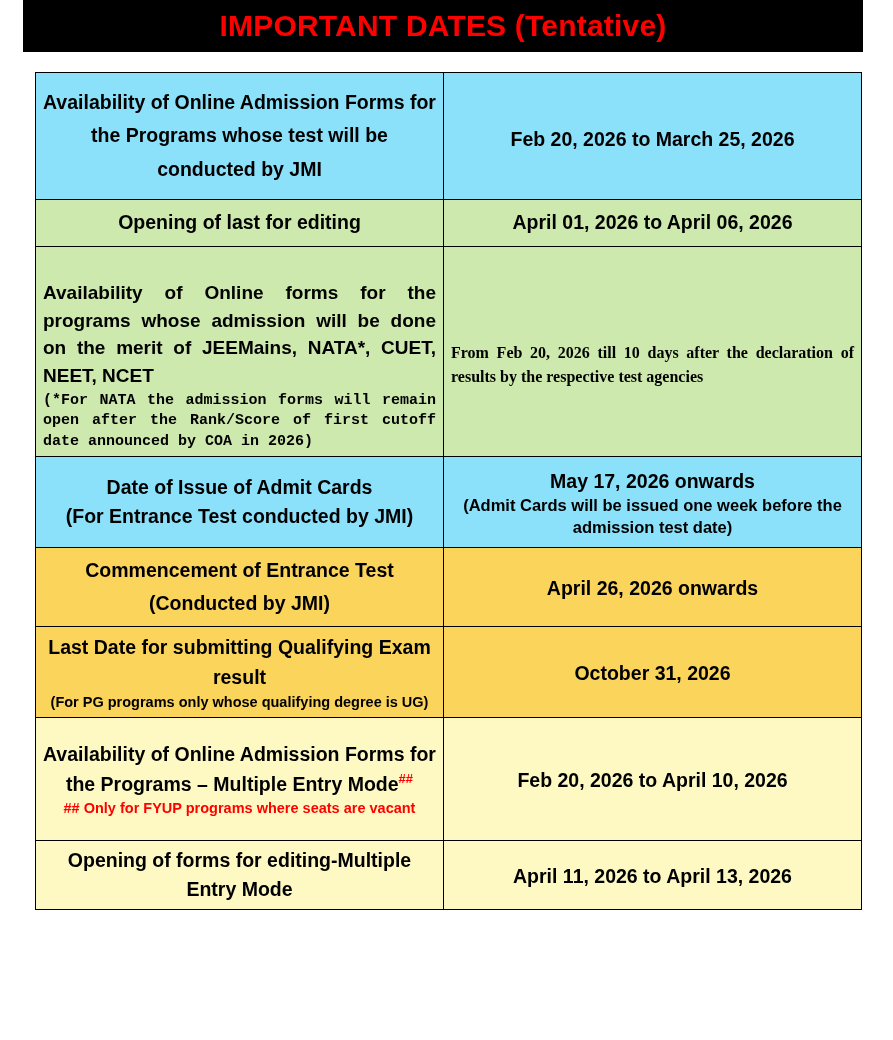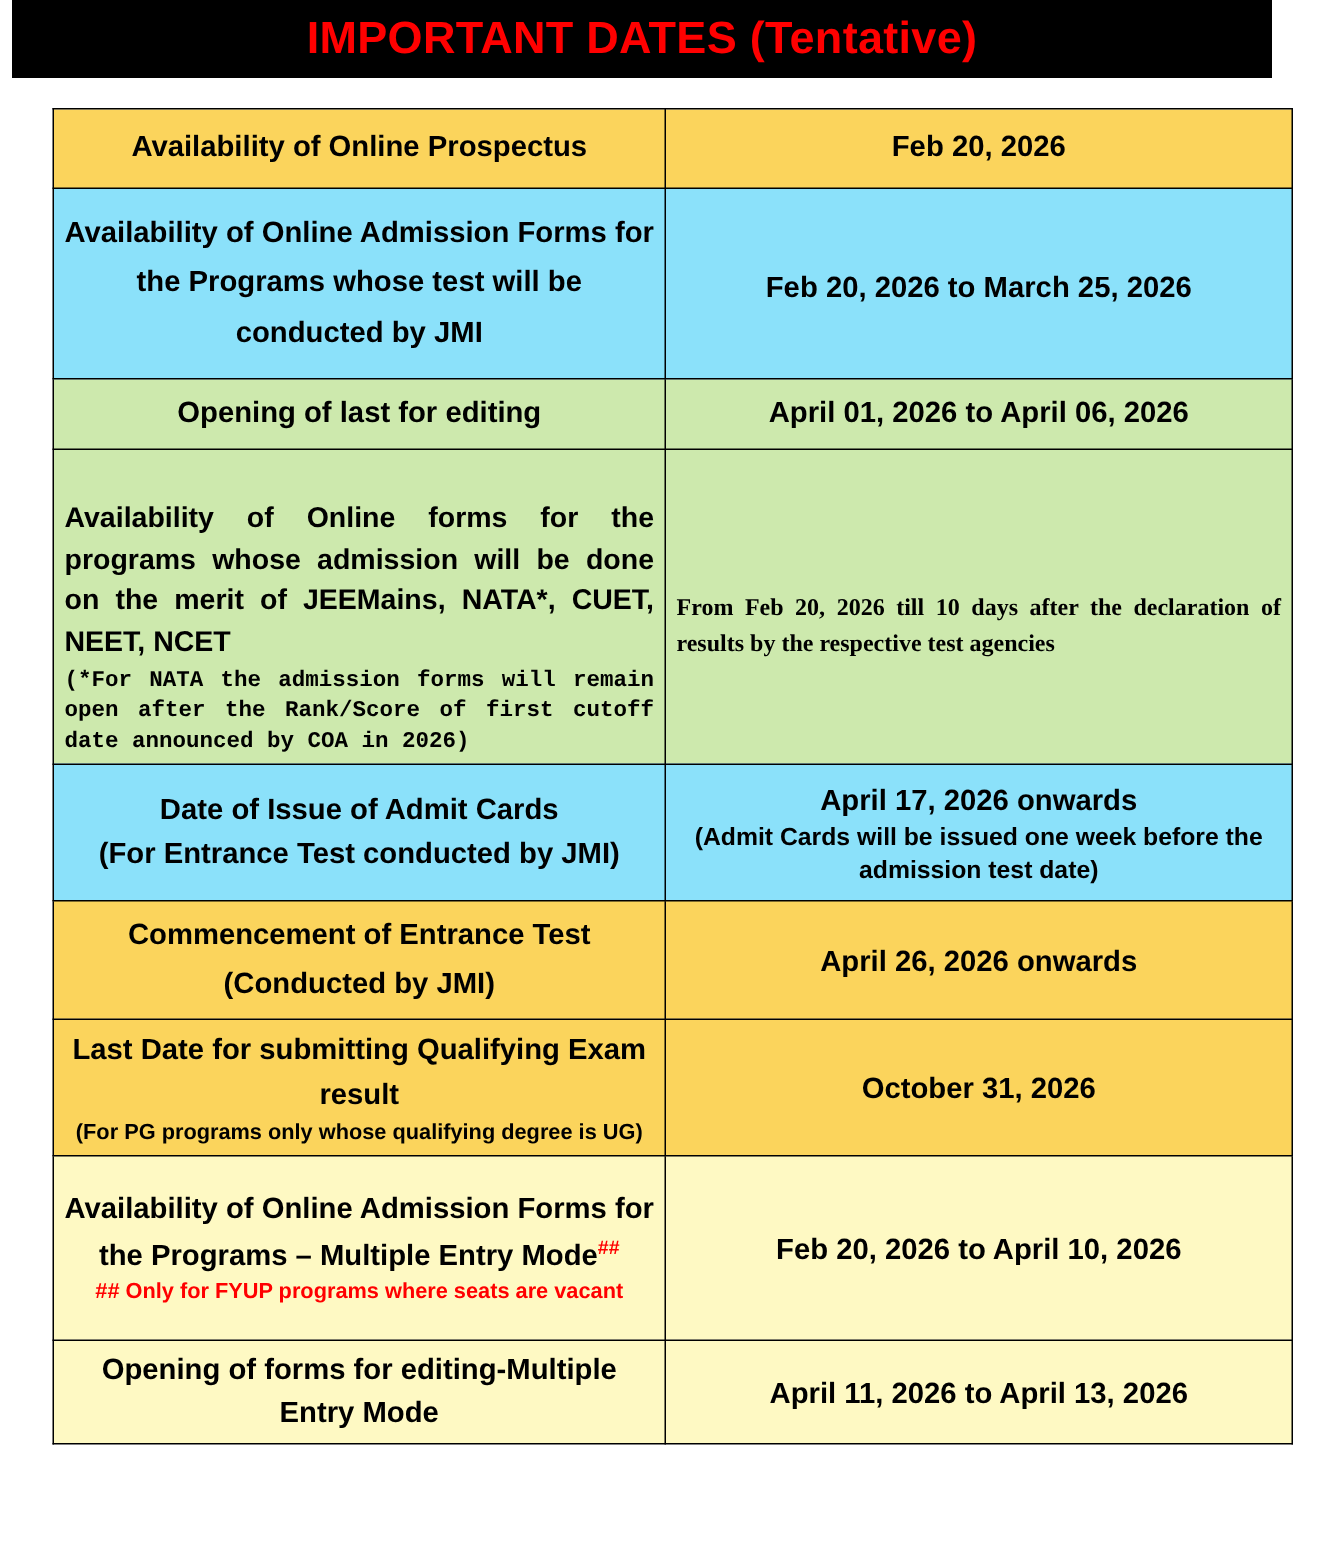--- a/index.html
+++ b/index.html
@@ -11,21 +11,21 @@
     width: 893px;
     height: 1040px;
     font-family: "Liberation Sans", sans-serif;
     color: #000000;
     overflow: hidden;
   }
 
   
   .title-bar {
     position: absolute;
-    left: 8px;
+    left: 23px;
     top: 0px;
     width: 840px;
     height: 52px;
     background: #000000;
     display: flex;
     align-items: center;
     justify-content: center;
   }
   .title-text {
     color: #FF0000;
@@ -107,28 +107,20 @@
   <span class="title-text">IMPORTANT DATES (Tentative)</span>
 </div>
 
 <table class="dates-table">
   <colgroup>
     <col class="col-label">
     <col class="col-value">
   </colgroup>
   <tbody>
 
-    <tr>
-      <td class="bg-yellow" style="height:44px">
-        <div class="cell-main">Availability of Online Prospectus</div>
-      </td>
-      <td class="bg-yellow">
-        <div class="cell-main">Feb 20, 2026</div>
-      </td>
-    </tr>
 
     <tr>
       <td class="bg-blue" style="height:118px">
         <div class="cell-main" style="line-height:1.72">Availability of Online Admission Forms for the Programs whose test will be conducted by JMI</div>
       </td>
       <td class="bg-blue value-top">
         <div class="cell-main" style="padding-top:7px">Feb 20, 2026 to March 25, 2026</div>
       </td>
     </tr>
 
@@ -151,21 +143,21 @@
       </td>
     </tr>
 
 
     <tr>
       <td class="bg-blue" style="height:82px">
         <div class="cell-main" style="line-height:1.5">Date of Issue of Admit Cards</div>
         <div class="cell-main" style="line-height:1.5">(For Entrance Test conducted by JMI)</div>
       </td>
       <td class="bg-blue value-top">
-        <div class="cell-main" style="padding-top:2px">April 17, 2026 onwards</div>
+        <div class="cell-main" style="padding-top:2px">May 17, 2026 onwards</div>
         <div class="cell-note" style="line-height:1.3">(Admit Cards will be issued one week before the admission test date)</div>
       </td>
     </tr>
 
     <tr>
       <td class="bg-yellow" style="height:70px">
         <div class="cell-main" style="line-height:1.7">Commencement of Entrance Test</div>
         <div class="cell-main" style="line-height:1.7">(Conducted by JMI)</div>
       </td>
       <td class="bg-yellow value-top">

